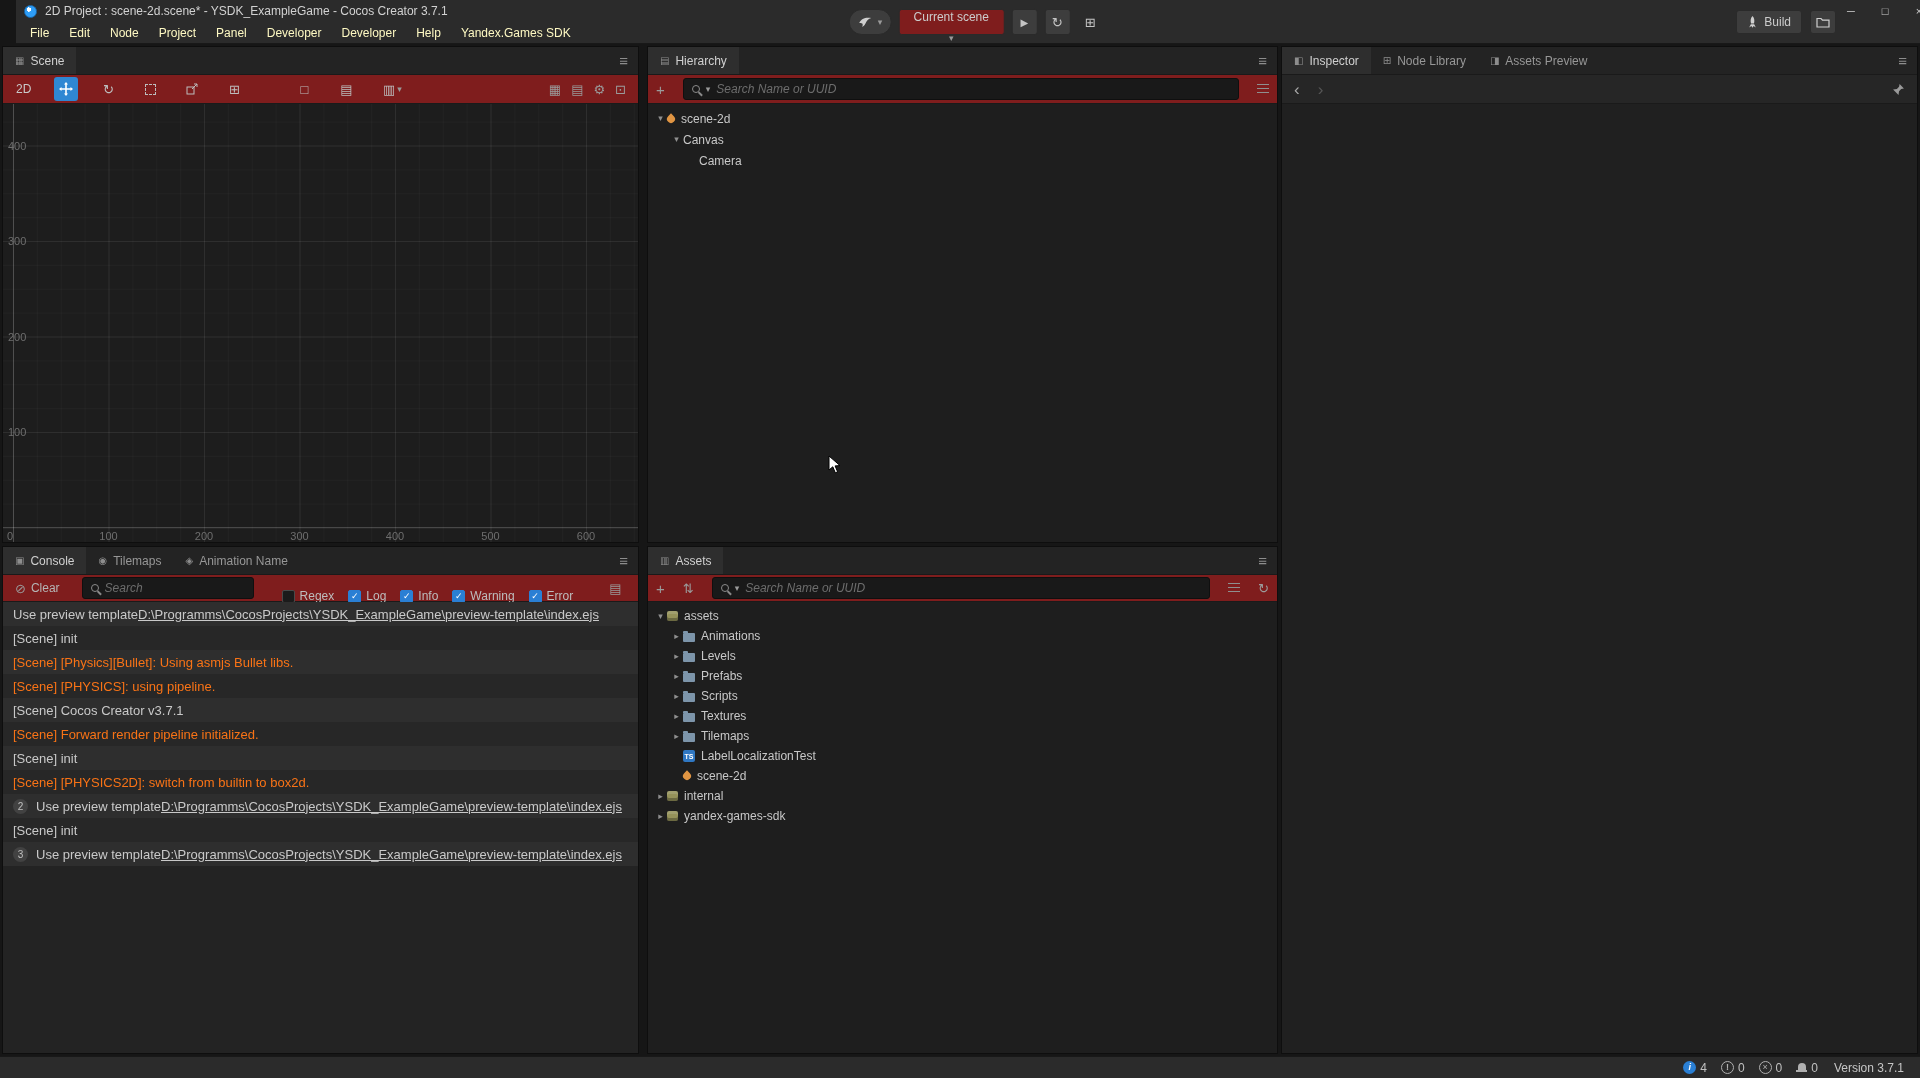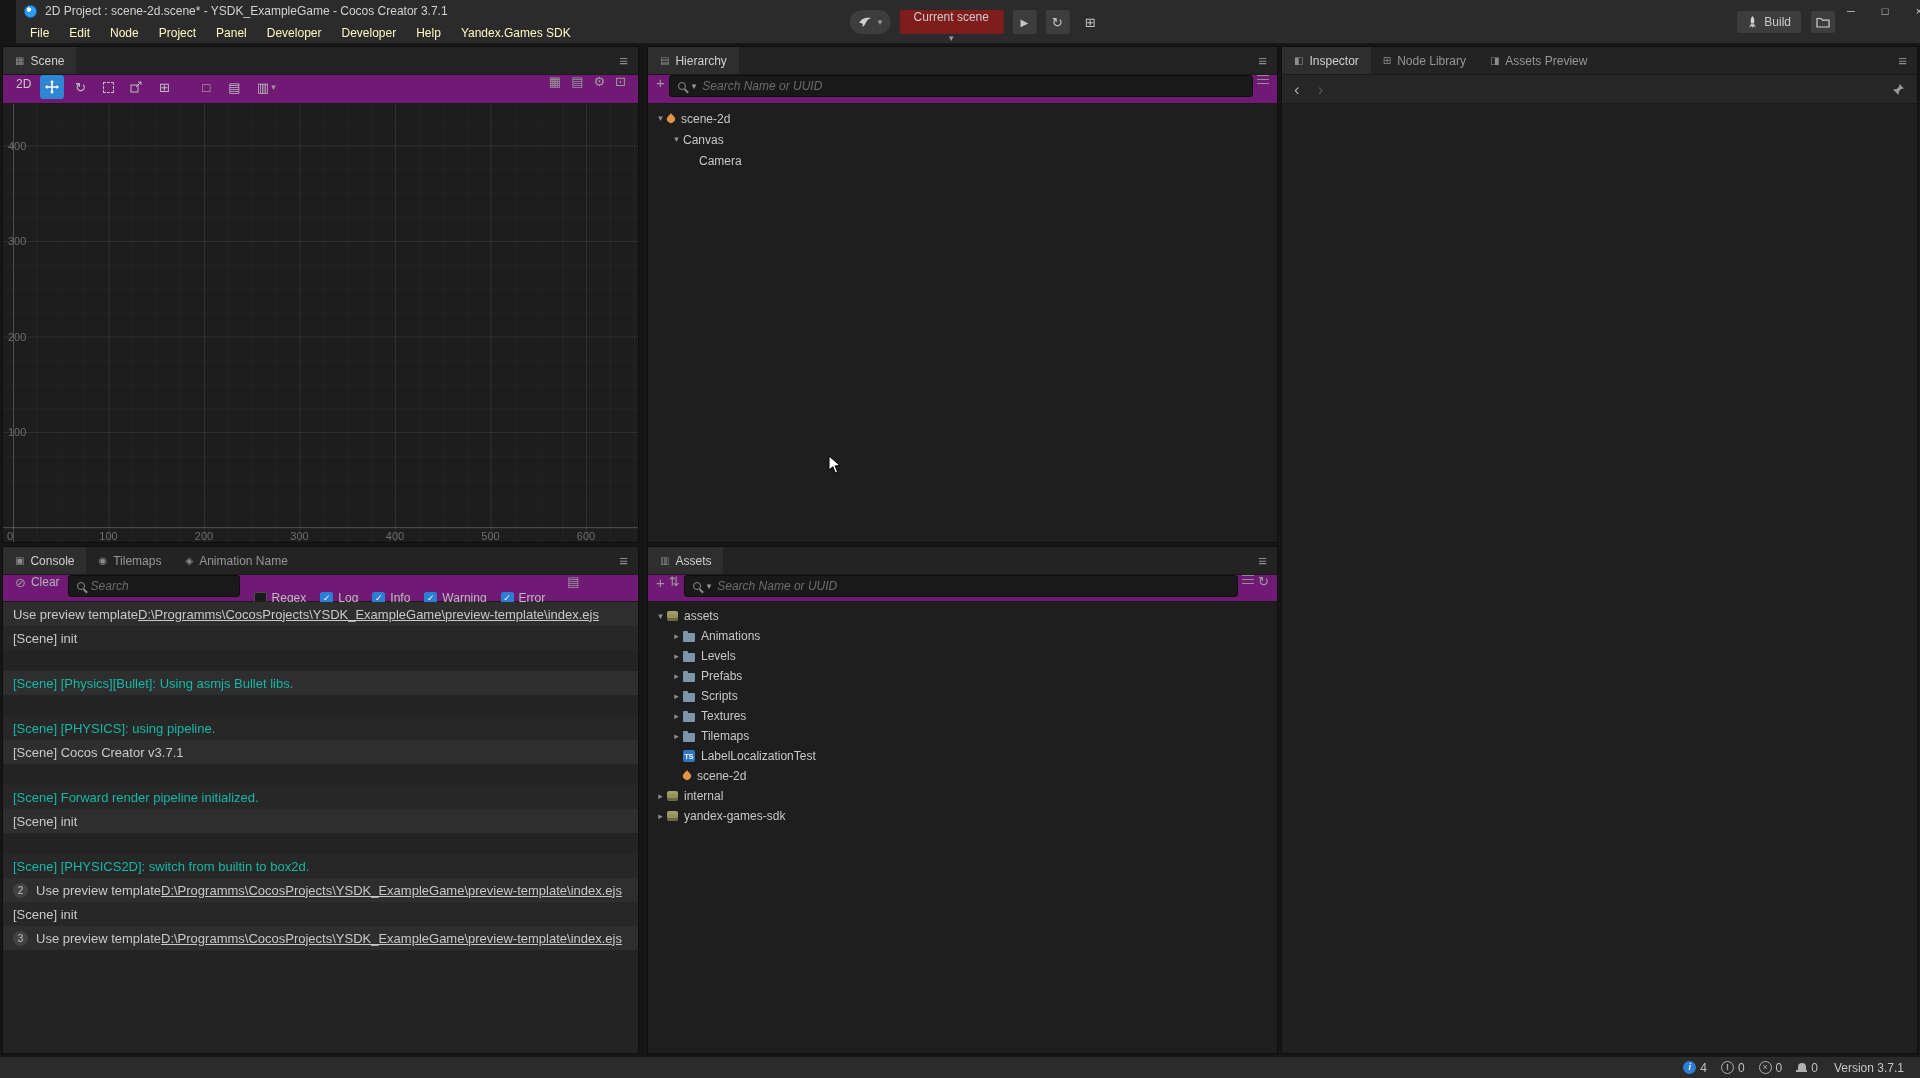--- a/index.html
+++ b/index.html
@@ -40,22 +40,22 @@
   
   .panel { position:absolute; background:#1e1e1e; display:flex; flex-direction:column;
            border:1px solid #0e0e0e; }
   .phead { height:27px; background:#232323; display:flex; align-items:stretch; flex:none; }
   .tabs { display:flex; align-items:stretch; }
   .ptab { display:flex; align-items:center; gap:6px; padding:0 12px; color:#979797; font-size:12px;
           cursor:default; white-space:nowrap; }
   .ptab.active { background:#2e2e2e; color:#d0d0d0; }
   .tabicon { font-size:10px; color:#8d8d8d; line-height:1; }
   .burger { margin-left:auto; align-self:center; padding:0 10px; color:#8d8d8d; font-size:15px; }
-  .ptools { height:30px; background:#701a75; border-top:1px solid #1a1a1a; border-bottom:1px solid #1a1a1a;
-            display:flex; align-items:flex-start; padding:0 8px; gap:4px; flex:none; }
+  .ptools { height:30px; background:#7f1d1d; border-top:1px solid #1a1a1a; border-bottom:1px solid #1a1a1a;
+            display:flex; align-items:center; padding:0 8px; gap:18px; flex:none; }
   .ptools.h28 { height:28px; }
   .gicon { color:#9b9b9b; font-size:13px; line-height:1; display:inline-flex; align-items:center;
            justify-content:center; }
   .searchbox { display:flex; align-items:center; gap:6px; background:#191919; border:1px solid #0f0f0f;
                border-radius:3px; height:22px; padding:0 8px; }
   .searchbox .ph { font-style:italic; font-size:12px; color:#6d6d6d; white-space:nowrap; overflow:hidden; }
   .grow { flex:1; }
   .mag { position:relative; width:8px; height:8px; border:1.5px solid #8a8a8a; border-radius:50%; flex:none; }
   .mag::after { content:''; position:absolute; width:5px; height:1.5px; background:#8a8a8a;
                 bottom:-2px; right:-4px; transform:rotate(45deg); }
@@ -92,21 +92,21 @@
   .filter { display:flex; align-items:center; gap:5px; font-size:12px; color:#bdbdbd; }
   .cb { width:13px; height:13px; border-radius:2px; background:#1b1b1b; border:1px solid #4a4a4a;
         display:flex; align-items:center; justify-content:center; font-size:9px; color:#fff; }
   .cb.checked { background:#2a7fd4; border-color:#2a7fd4; }
   .doc-slot { margin-left:18px; }
   .logwrap { flex:1; overflow:hidden; background:#232323; }
   .log-row { height:24px; display:flex; align-items:center; padding:0 10px; font-size:13px;
              color:#c9c9c9; white-space:nowrap; overflow:hidden; }
   .log-row:nth-child(odd) { background:#2e2e2e; }
   .log-row:nth-child(even) { background:#272727; }
-  .log-row.info { color:#14b8a6;margin-top:21px; }
+  .log-row.info { color:#f97316; }
   .badge { background:#424242; border-radius:8px; min-width:15px; height:15px; line-height:15px;
            text-align:center; font-size:10px; color:#c0c0c0; margin-right:8px; padding:0 3px; flex:none; }
   .log-link { text-decoration:underline; }
 
   
   .hierarchy-panel { left:647px; top:46px; width:631px; height:497px; }
   .assets-panel { left:647px; top:546px; width:631px; height:508px; }
   .tree { flex:1; background:#1e1e1e; padding-top:4px; overflow:hidden; }
   .trow { height:21px; display:flex; align-items:center; font-size:12px; color:#c8c8c8; white-space:nowrap; }
   .assets-panel .trow { height:20px; }

